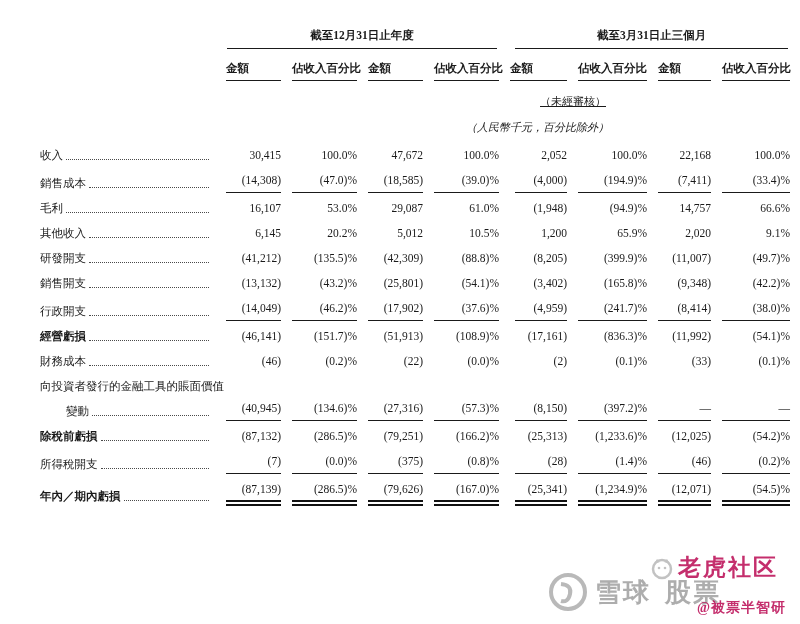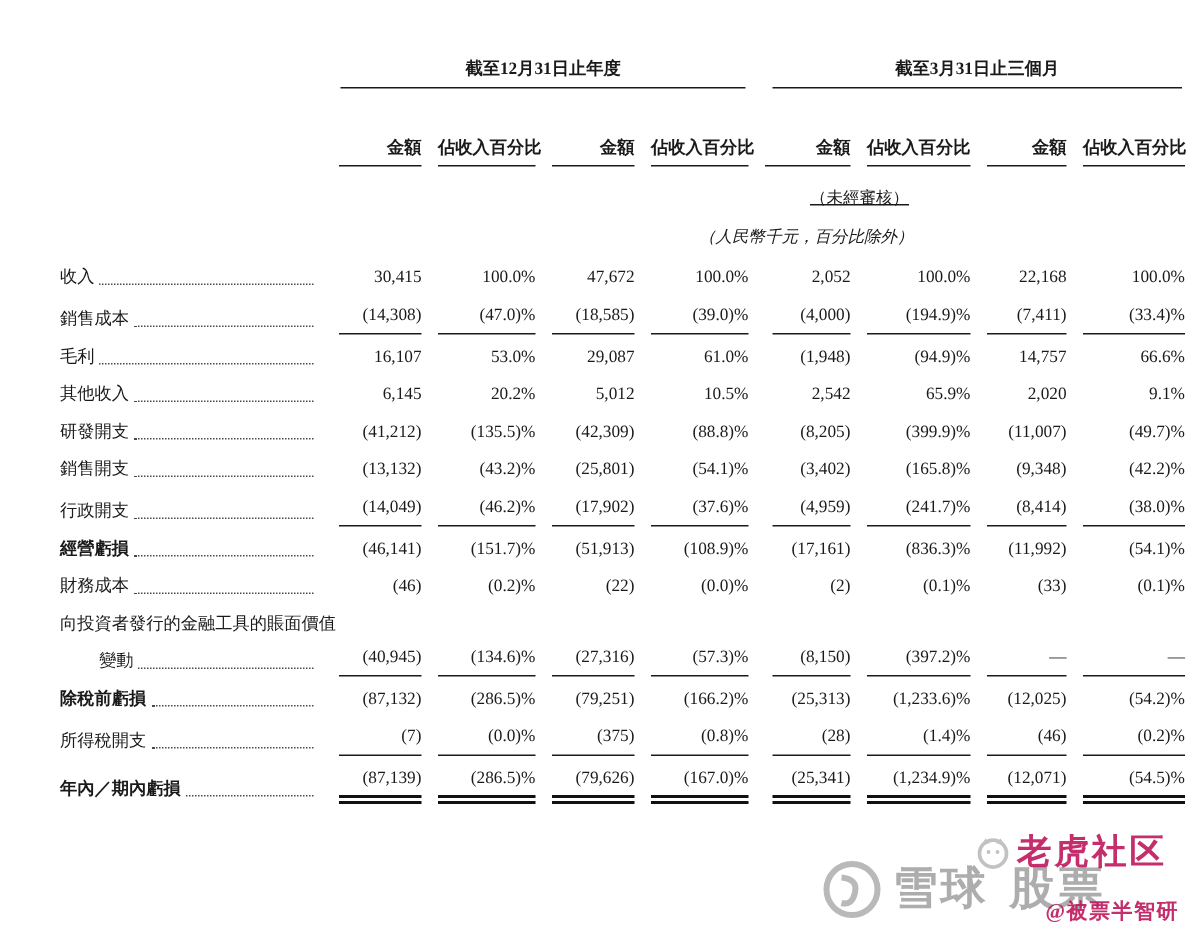--- a/index.html
+++ b/index.html
@@ -4,44 +4,43 @@
 <style>
   * { box-sizing: border-box; margin: 0; padding: 0; }
   html, body { width: 800px; height: 624px; }
   body {
     background: #ffffff;
     font-family: "Liberation Serif", "DejaVu Serif", serif;
     color: #1a1a1a;
     overflow: hidden;
     position: relative;
   }
-  .page { padding: 38px 10px 0 40px; position: relative; }
+  .page { padding: 28px 10px 0 40px; position: relative; }
 
   table { border-collapse: collapse; table-layout: fixed; width: 750px; }
   th, td { font-size: 11.5px; font-weight: normal; vertical-align: bottom; padding: 0; }
 
   
   .grp-in {
     font-weight: bold; text-align: center; white-space: nowrap;
     padding-bottom: 5px; border-bottom: 1.4px solid #1a1a1a;
     margin: 0 2px 0 12px;
   }
   .grp2 .grp-in { margin-left: 16px; }
   .year-row th { padding-top: 13px; }
   .yr {
     font-weight: bold; text-align: center; white-space: nowrap;
     padding-bottom: 4px; border-bottom: 1.2px solid #1a1a1a;
     margin: 0 4px 0 14px;
   }
   .sub-row th { padding-top: 12px; }
   .sub {
-    font-weight: bold; text-align: right; white-space: nowrap;
+    font-weight: bold; text-align: left; white-space: nowrap;
     padding-bottom: 4px; border-bottom: 1.2px solid #1a1a1a;
     margin-left: 11px;
-    margin-top: 20px;
   }
   .note-row td { text-align: center; }
   .note-1 { padding-top: 13px; font-size: 11px; white-space: nowrap; text-decoration: underline; }
   .note-2 { padding-top: 11px; font-size: 11px; font-style: italic; white-space: nowrap; padding-left: 70px; }
 
   
   tbody tr:first-child .lwrap, tbody tr:first-child .v { padding-top: 14px; }
   .lwrap { display: flex; align-items: flex-end; padding: 9px 0 3px; text-align: center; }
   .lbl { line-height: 13px; white-space: nowrap; }
   .b { font-weight: bold; }
@@ -53,21 +52,21 @@
     padding: 9px 0 3px; margin-left: 11px;
   }
   .gap .v { margin-left: 16px; }
   .v.single { border-bottom: 1.3px solid #1a1a1a; padding-bottom: 5px; }
   .v.double { border-bottom: 6px double #111111; padding-bottom: 4px; }
 
   
   .wm { position: absolute; font-weight: bold; pointer-events: none; }
   .wm-xueqiu {
     left: 548px; top: 572px; display: flex; align-items: center;
-    font-size: 30px; color: #9f9f9f; opacity: 0.85; letter-spacing: 2px;
+    font-size: 26px; color: #9f9f9f; opacity: 0.85; letter-spacing: 2px;
   }
   .wm-xueqiu .xq-logo { margin-right: 7px; }
   .wm-xueqiu .stock { margin-left: 14px; }
   .wm-tiger {
     left: 650px; top: 552px; display: flex; align-items: center;
     font-size: 23px; color: #be185d; opacity: 0.9; letter-spacing: 2px;
   }
   .wm-tiger svg { margin-right: 4px; }
   .wm-handle {
     left: 697px; top: 599px; font-size: 14px; color: #be185d;
@@ -247,21 +246,21 @@
           <td class="num">
             <div class="v">20.2%</div>
           </td>
           <td class="num">
             <div class="v">5,012</div>
           </td>
           <td class="num">
             <div class="v">10.5%</div>
           </td>
           <td class="num gap">
-            <div class="v">2,542</div>
+            <div class="v">1,200</div>
           </td>
           <td class="num">
             <div class="v">65.9%</div>
           </td>
           <td class="num">
             <div class="v">2,020</div>
           </td>
           <td class="num">
             <div class="v">9.1%</div>
           </td>

